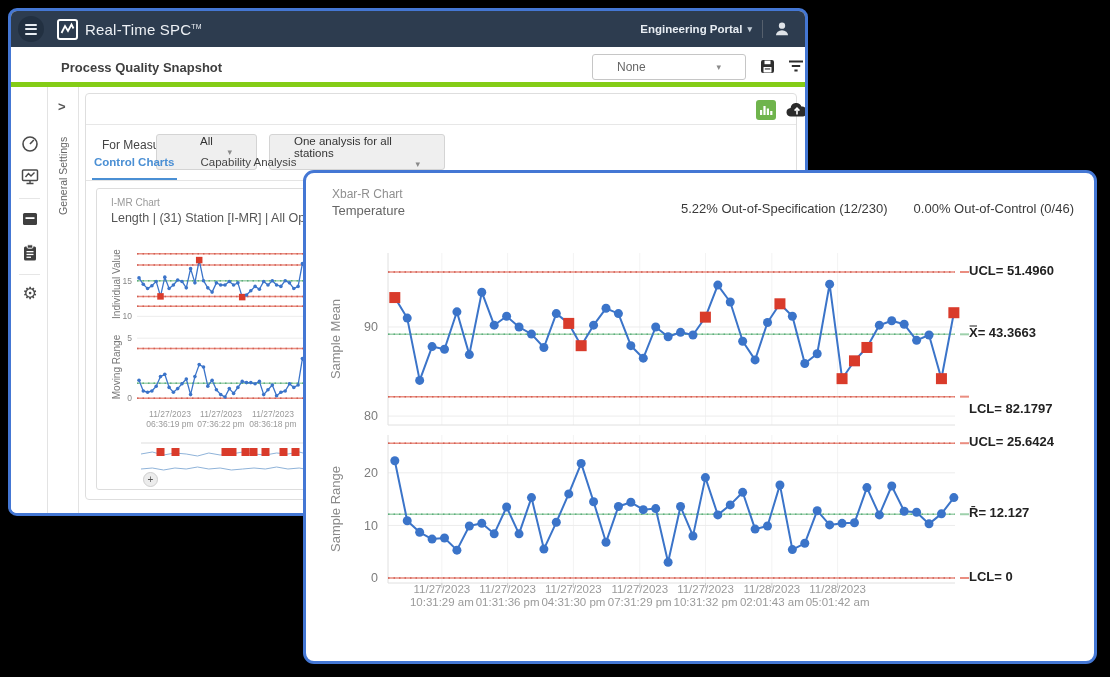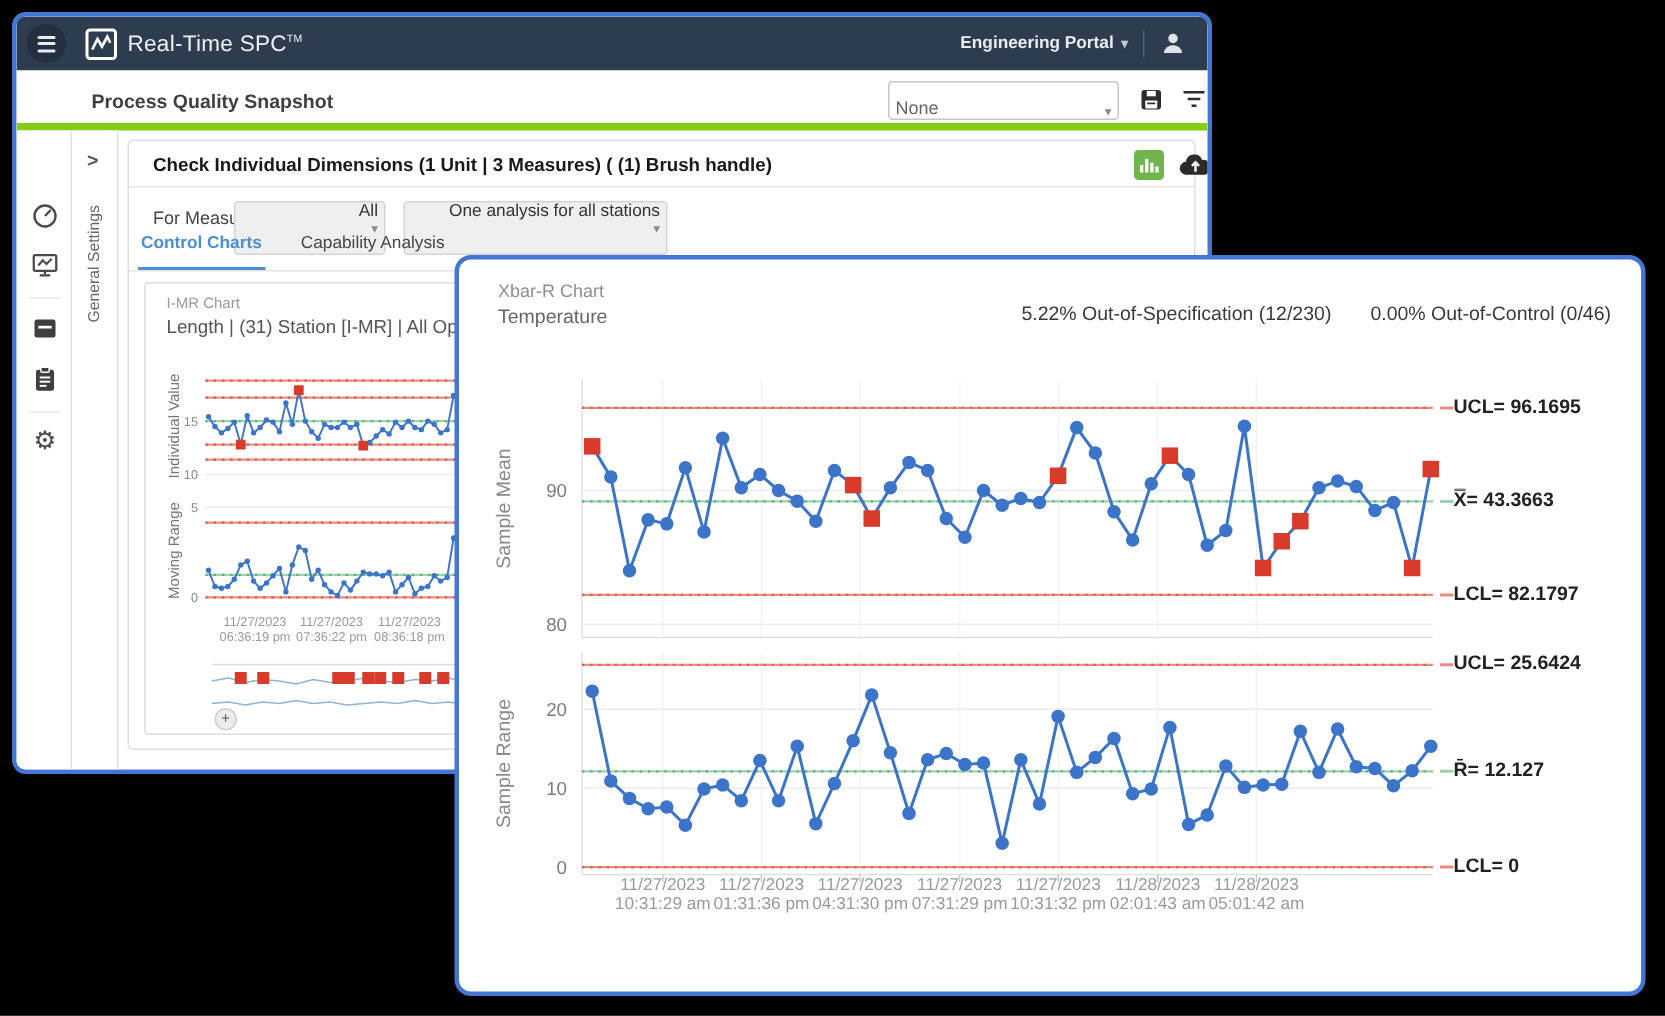--- a/index.html
+++ b/index.html
@@ -15,21 +15,21 @@
   .logo{width:21px;height:21px;border:2px solid #fff;border-radius:3px;margin-left:13px;display:flex;align-items:center;justify-content:center;}
   .brand{color:#eef1f5;font-size:15px;margin-left:7px;letter-spacing:.2px;}
   .brand sup{font-size:7px;}
   .hdr-right{margin-left:auto;display:flex;align-items:center;gap:10px;padding-right:14px;}
   .portal{color:#e8edf3;font-size:11.5px;font-weight:700;display:flex;align-items:center;gap:5px;cursor:pointer;}
   .portal .caret{font-size:9px;color:#c2ccd6;}
   .hdr-div{width:1px;height:18px;background:#56606d;}
   
   .toolbar{position:absolute;left:0;top:36px;right:0;height:40px;border-bottom:5px solid #84cc16;background:#fff;}
   .page-title{position:absolute;left:50px;top:13px;font-size:13px;font-weight:700;color:#3f3f3f;}
-  .sel{position:absolute;height:26px;border:1px solid #c6c6c6;border-radius:3px;background:#fff;display:flex;align-items:flex-end;padding:0 4px;font-size:12px;color:#666;cursor:pointer;}
+  .sel{position:absolute;height:26px;border:1px solid #c6c6c6;border-radius:3px;background:#fff;display:flex;align-items:center;padding:0 24px;font-size:12px;color:#666;cursor:pointer;}
   .sel .caret{margin-left:auto;color:#8a8a8a;font-size:9px;}
   .sel.gray{background:#efefef;border-color:#d4d4d4;color:#333;font-size:11.5px;height:36px;flex-direction:column;}
   
   .rail{position:absolute;left:0;top:76px;width:37px;bottom:0;border-right:1px solid #e3e3e3;background:#fff;}
   .rail .ric{position:absolute;left:9px;width:20px;height:20px;cursor:pointer;}
   .rail .rdiv{position:absolute;left:8px;width:21px;height:1px;background:#e6e6e6;}
   .gsstrip{position:absolute;left:37px;top:76px;width:31px;bottom:0;border-right:1px solid #e3e3e3;background:#fff;}
   .gs-chev{position:absolute;left:10px;top:12px;font-size:13px;font-weight:700;color:#555;cursor:pointer;}
   .gs-label{position:absolute;left:9px;top:128px;width:120px;font-size:10.5px;color:#666;transform:rotate(-90deg);transform-origin:0 0;white-space:nowrap;}
   .panel{position:absolute;left:74px;top:82px;width:712px;height:407px;border:1px solid #dedede;border-radius:4px;background:#fff;}
@@ -135,21 +135,20 @@
       <div class="ric" style="top:197px;font-size:17px;color:#4a4a4a;line-height:20px;text-align:center;">⚙</div>
     </div>
 
     <div class="gsstrip">
       <div class="gs-chev">&gt;</div>
       <div class="gs-label vlabel">General Settings</div>
     </div>
 
     <div class="panel">
       <div class="panel-hd">
-        <div class="panel-title">Check Individual Dimensions (1 Unit | 3 Measures) ( (1) Brush handle)</div>
         <div class="gbtn" style="left:670px;">
           <svg width="14" height="14" viewBox="0 0 14 14">
               <rect x="1" y="7" width="2.2" height="5" fill="#fff"></rect>
               <rect x="4.4" y="3" width="2.2" height="9" fill="#fff"></rect>
               <rect x="7.8" y="5.5" width="2.2" height="6.5" fill="#fff"></rect>
               <rect x="11.2" y="8" width="2.2" height="4" fill="#fff"></rect>
             </svg>
         </div>
         <svg class="cloudbtn" style="left:699px;" viewBox="0 0 24 18">
           <path d="M6 15.5 a4.3 4.3 0 0 1 -0.4-8.6 a5.6 5.6 0 0 1 10.8-1.3 A4 4 0 0 1 18 15.5 Z" fill="#2b2b2b"></path>
@@ -480,21 +479,21 @@
         <circle cx="560.9007999999999" cy="62.57548845470693" r="4.5" fill="#3b74c9"></circle>
         <circle cx="573.3244" cy="89.91474245115452" r="4.5" fill="#3b74c9"></circle>
         <circle cx="585.7479999999999" cy="60.99822380106572" r="4.5" fill="#3b74c9"></circle>
         <circle cx="598.1716" cy="86.23445825932505" r="4.5" fill="#3b74c9"></circle>
         <circle cx="610.5952" cy="87.28596802841918" r="4.5" fill="#3b74c9"></circle>
         <circle cx="623.0187999999999" cy="98.8525754884547" r="4.5" fill="#3b74c9"></circle>
         <circle cx="635.4424" cy="88.8632326820604" r="4.5" fill="#3b74c9"></circle>
         <circle cx="647.866" cy="72.56483126110123" r="4.5" fill="#3b74c9"></circle>
       </svg>
 
-    <div class="limlab" style="top:90px;">UCL= 96.1695</div>
+    <div class="limlab" style="top:90px;">UCL= 51.4960</div>
     <div class="limlab" style="top:152px;">X̿= 43.3663</div>
-    <div class="limlab" style="top:215px;">LCL= 82.1797</div>
+    <div class="limlab" style="top:228px;">LCL= 82.1797</div>
     <div class="limlab" style="top:261px;">UCL= 25.6424</div>
     <div class="limlab" style="top:332px;">R̄= 12.127</div>
     <div class="limlab" style="top:396px;">LCL= 0</div>
 
   </div>
 </div>
 
 </body></html>

